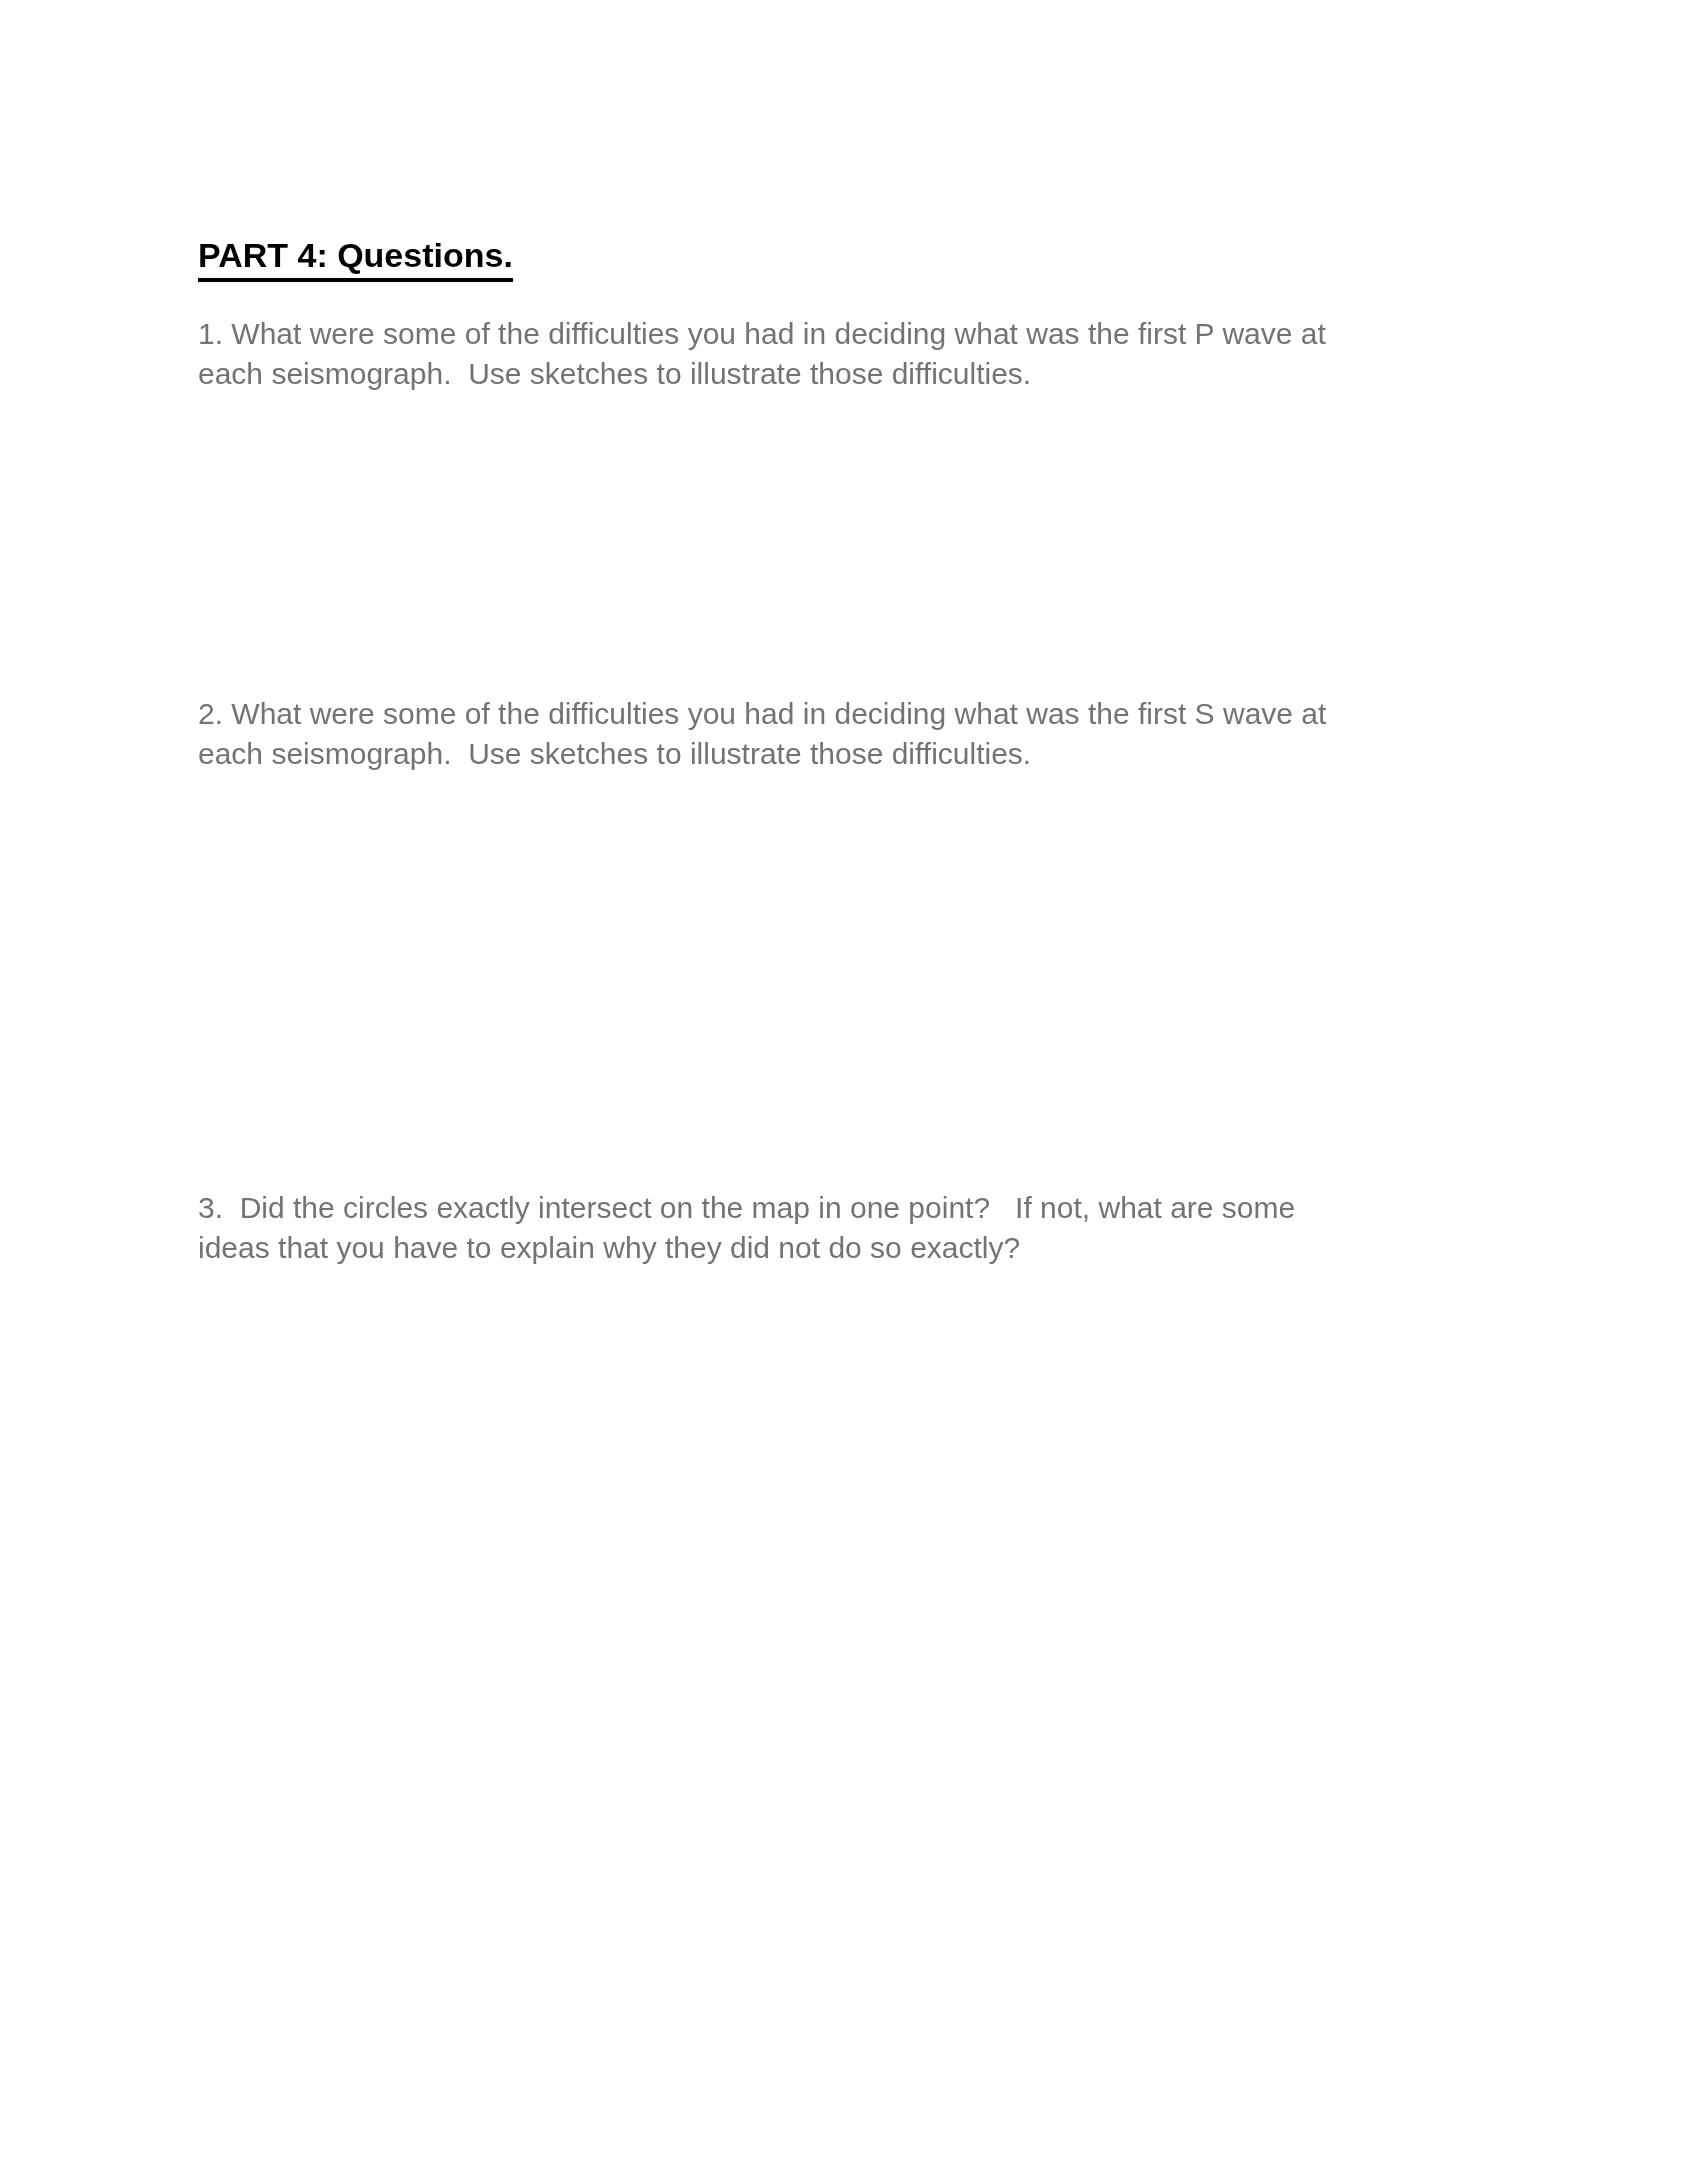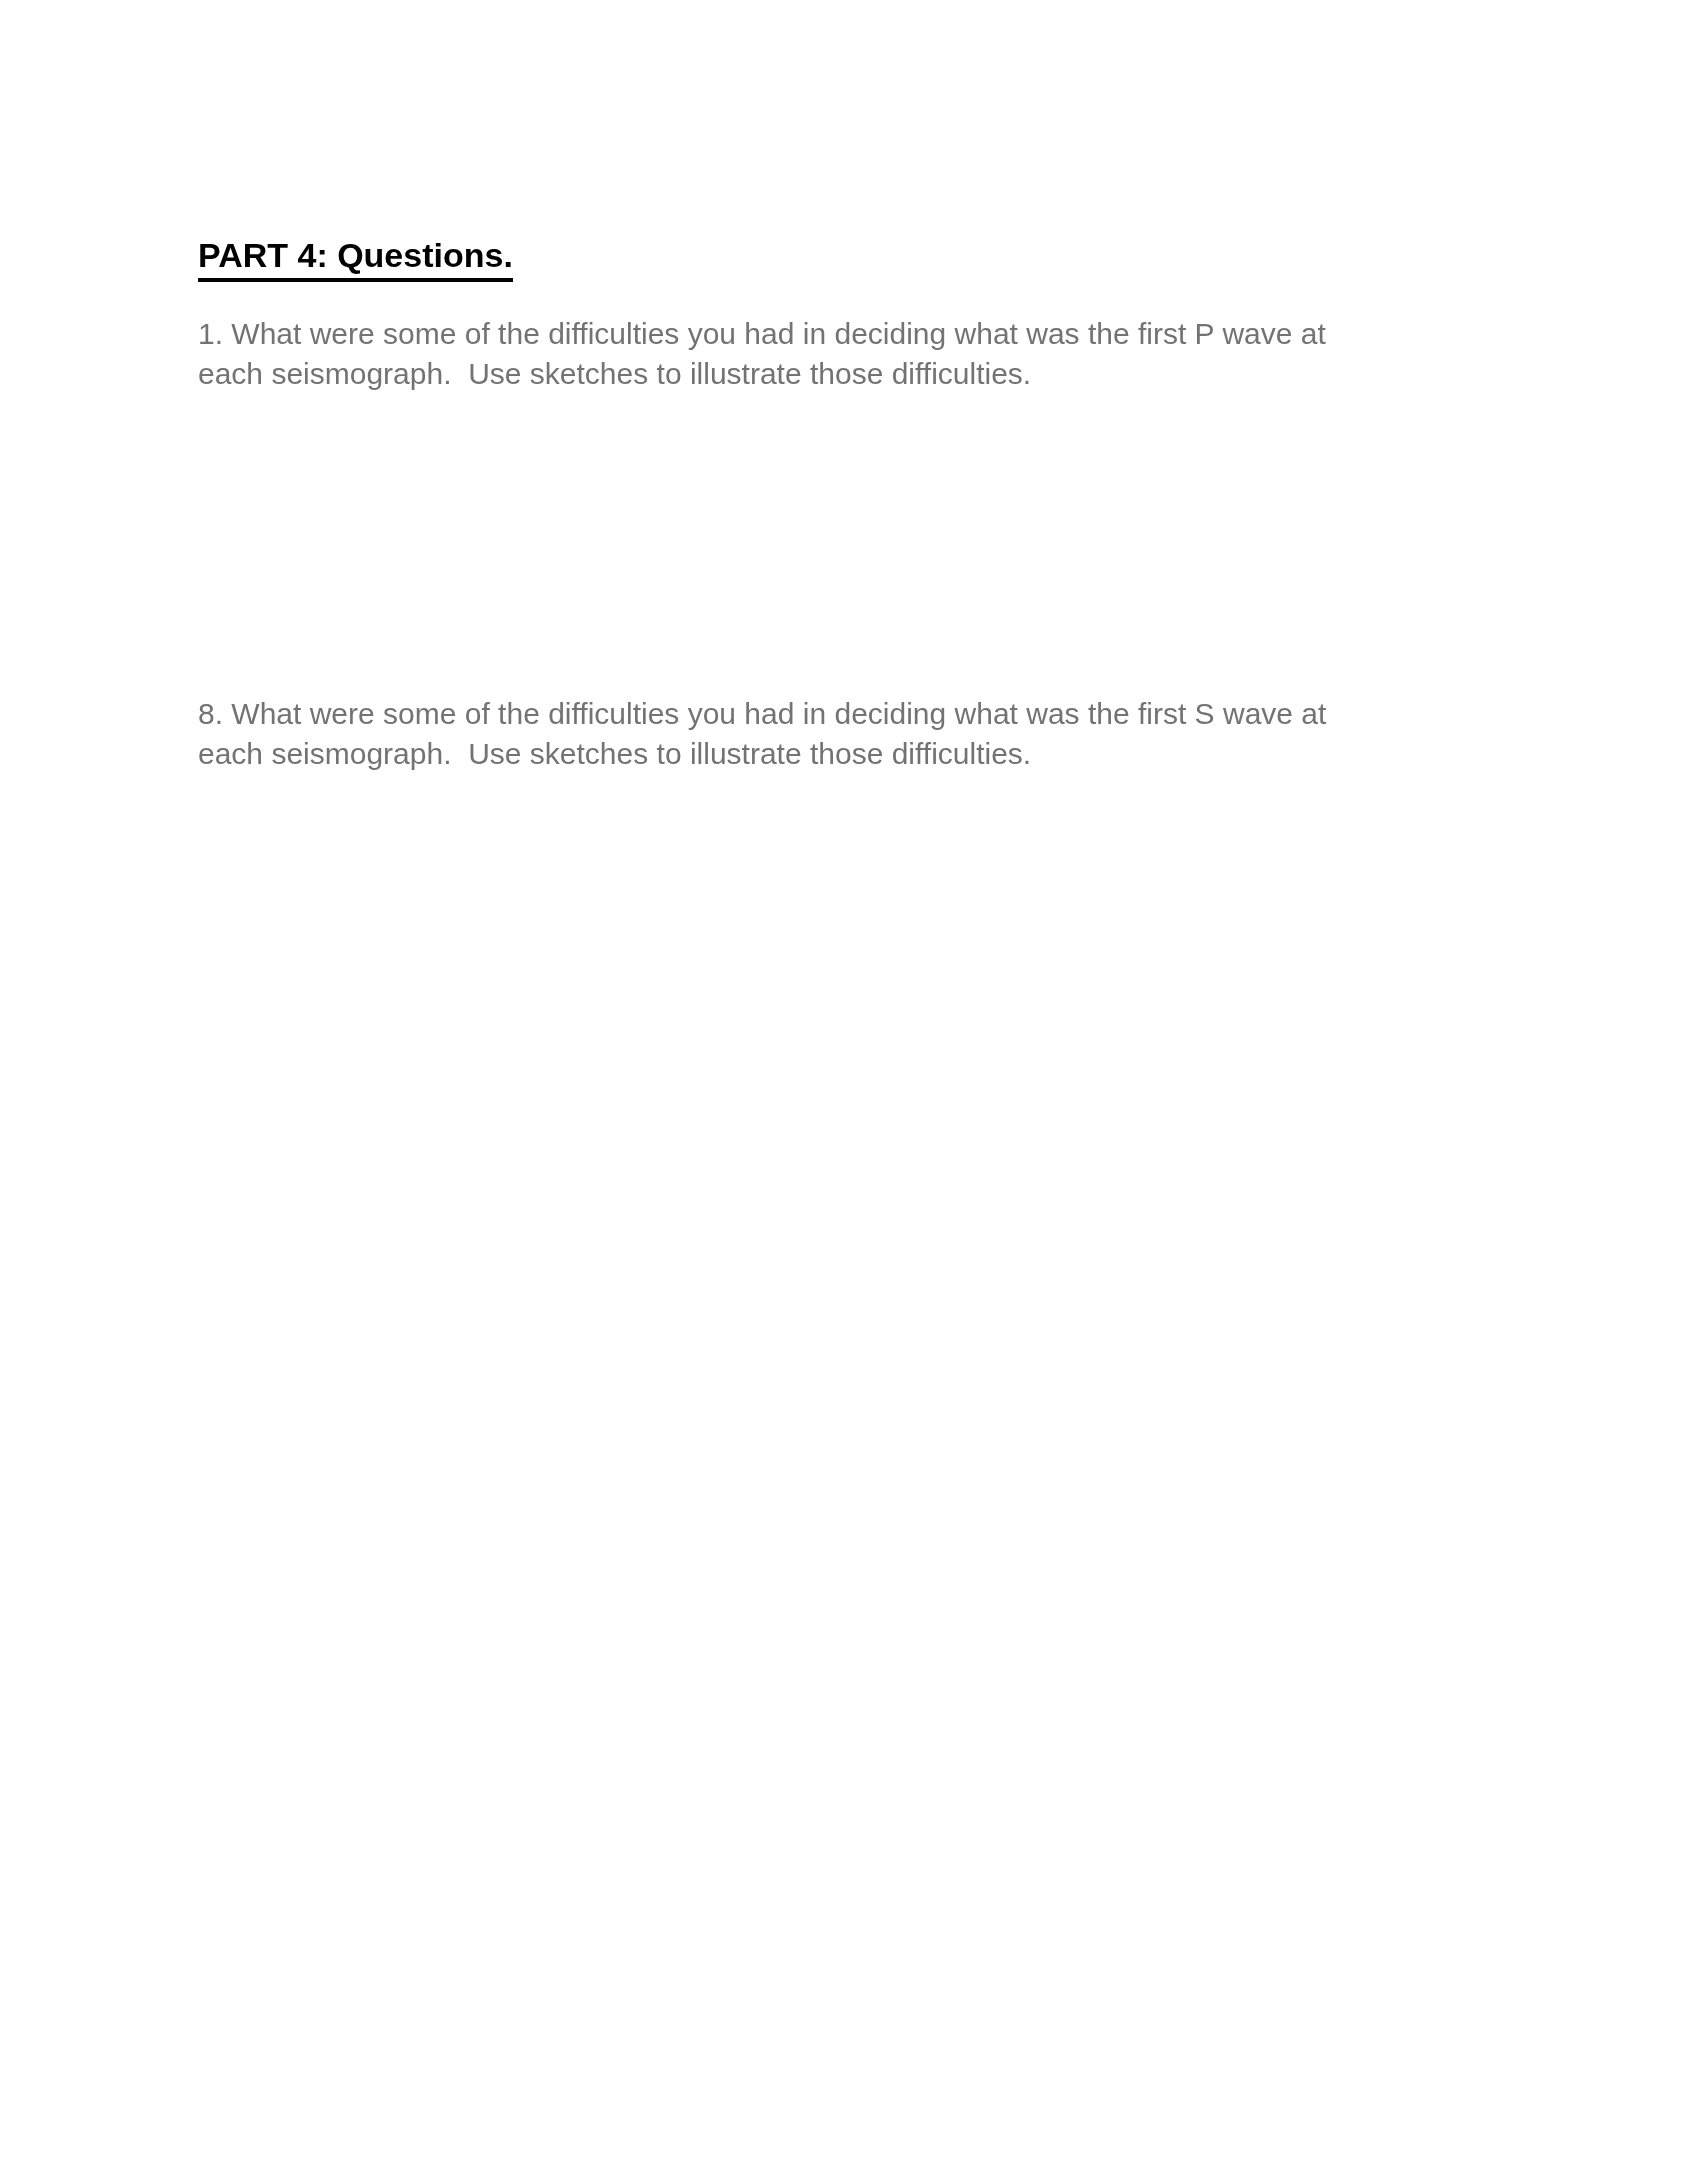--- a/index.html
+++ b/index.html
@@ -58,20 +58,22 @@
 </head>
 <body>
 
 <div class="page">
 
   <h1 class="heading"><span class="underline">PART 4: Questions.</span></h1>
 
   <p class="question q1">1. What were some of the difficulties you had in deciding what was the first P wave at
 each seismograph.  Use sketches to illustrate those difficulties.</p>
 
-  <p class="question q2">8. What were some of the difficulties you had in deciding what was the first S wave at
+  <p class="question q2">2. What were some of the difficulties you had in deciding what was the first S wave at
 each seismograph.  Use sketches to illustrate those difficulties.</p>
 
+  <p class="question q3">3.  Did the circles exactly intersect on the map in one point?   If not, what are some
+ideas that you have to explain why they did not do so exactly?</p>
 
   <div class="page-number">7</div>
 
 </div>
 
 
 </body></html>

